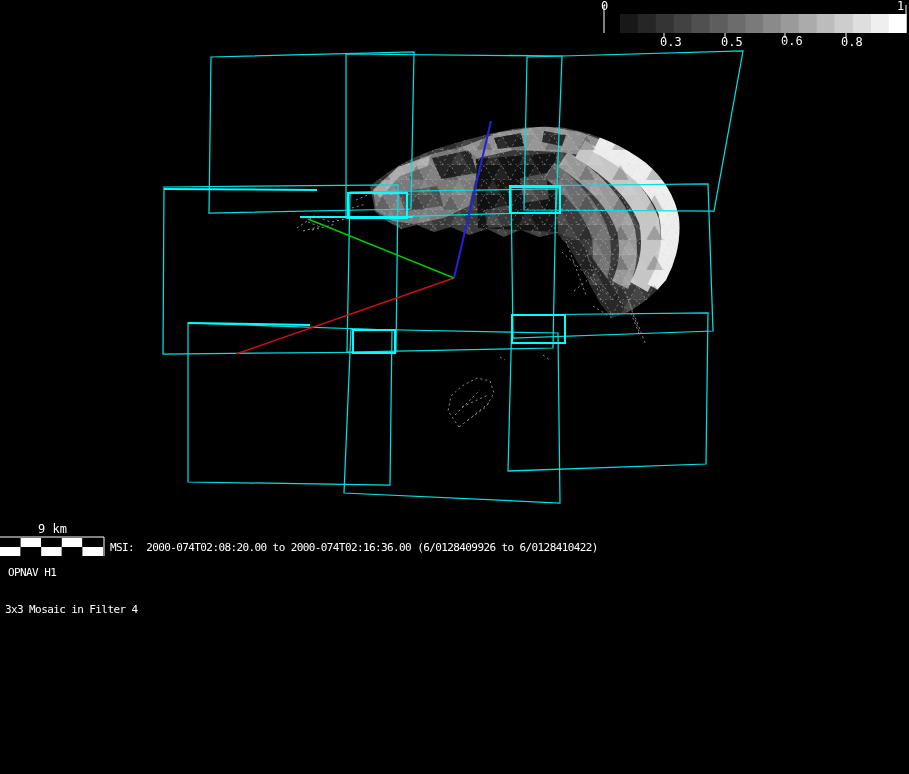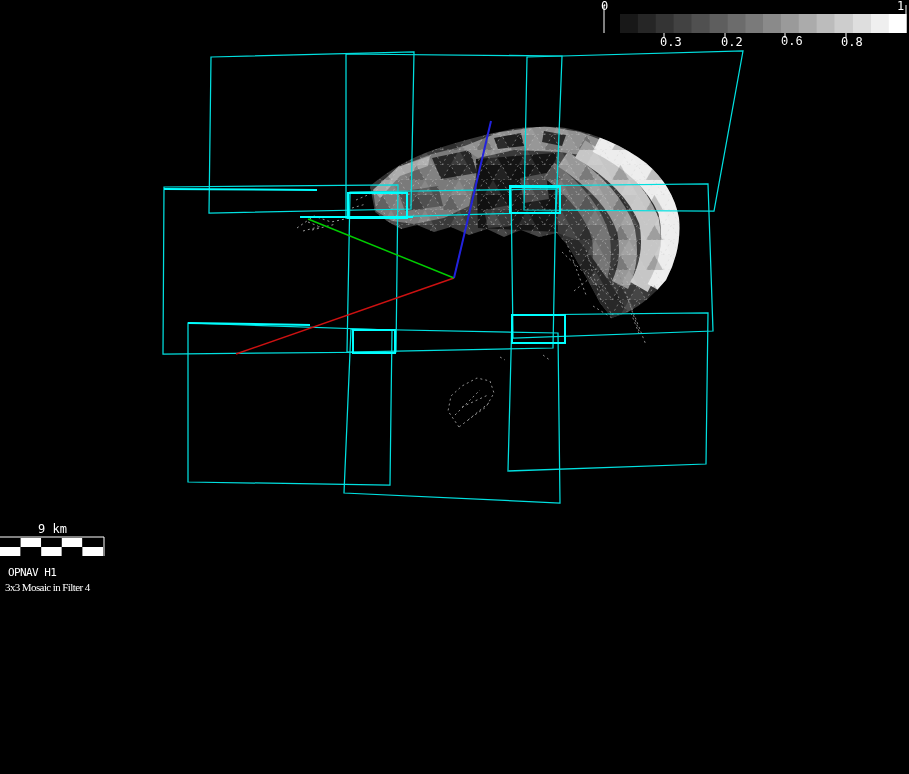--- a/index.html
+++ b/index.html
@@ -111,20 +111,21 @@
         <rect x="41.2" y="547" width="20.6" height="9" fill="#ffffff"></rect>
         <rect x="61.800000000000004" y="547" width="20.6" height="9" fill="#000000"></rect>
         <rect x="82.4" y="547" width="20.6" height="9" fill="#ffffff"></rect>
         <path d="M0,537 L104,537 L104,556" stroke="#ffffff" fill="none" stroke-width="1"></path>
       </g>
   </svg>
 
   <div class="lbl lbl-sm" style="left:601px;top:0px;">0</div>
   <div class="lbl lbl-sm" style="left:897px;top:0px;">1</div>
   <div class="lbl lbl-sm" style="left:660px;top:36px;">0.3</div>
-  <div class="lbl lbl-sm" style="left:721px;top:36px;">0.2</div>
+  <div class="lbl lbl-sm" style="left:721px;top:36px;">0.5</div>
   <div class="lbl lbl-sm" style="left:781px;top:36px;font-family:Liberation Mono, monospace;">0.6</div>
   <div class="lbl lbl-sm" style="left:841px;top:36px;text-align:right;">0.8</div>
 
   <div class="lbl lbl-sm" style="left:38px;top:523px;">9 km</div>
+  <div class="lbl lbl-cap" style="left:110px;top:542px;">MSI:  2000-074T02:08:20.00 to 2000-074T02:16:36.00 (6/0128409926 to 6/0128410422)</div>
   <div class="lbl lbl-cap" style="left:8px;top:567px;">OPNAV H1</div>
-  <div class="lbl lbl-cap" style="left:5px;top:581px;font-family:Liberation Serif, serif;">3x3 Mosaic in Filter 4</div>
+  <div class="lbl lbl-cap" style="left:5px;top:604px;">3x3 Mosaic in Filter 4</div>
 </div>
 
 </body></html>

